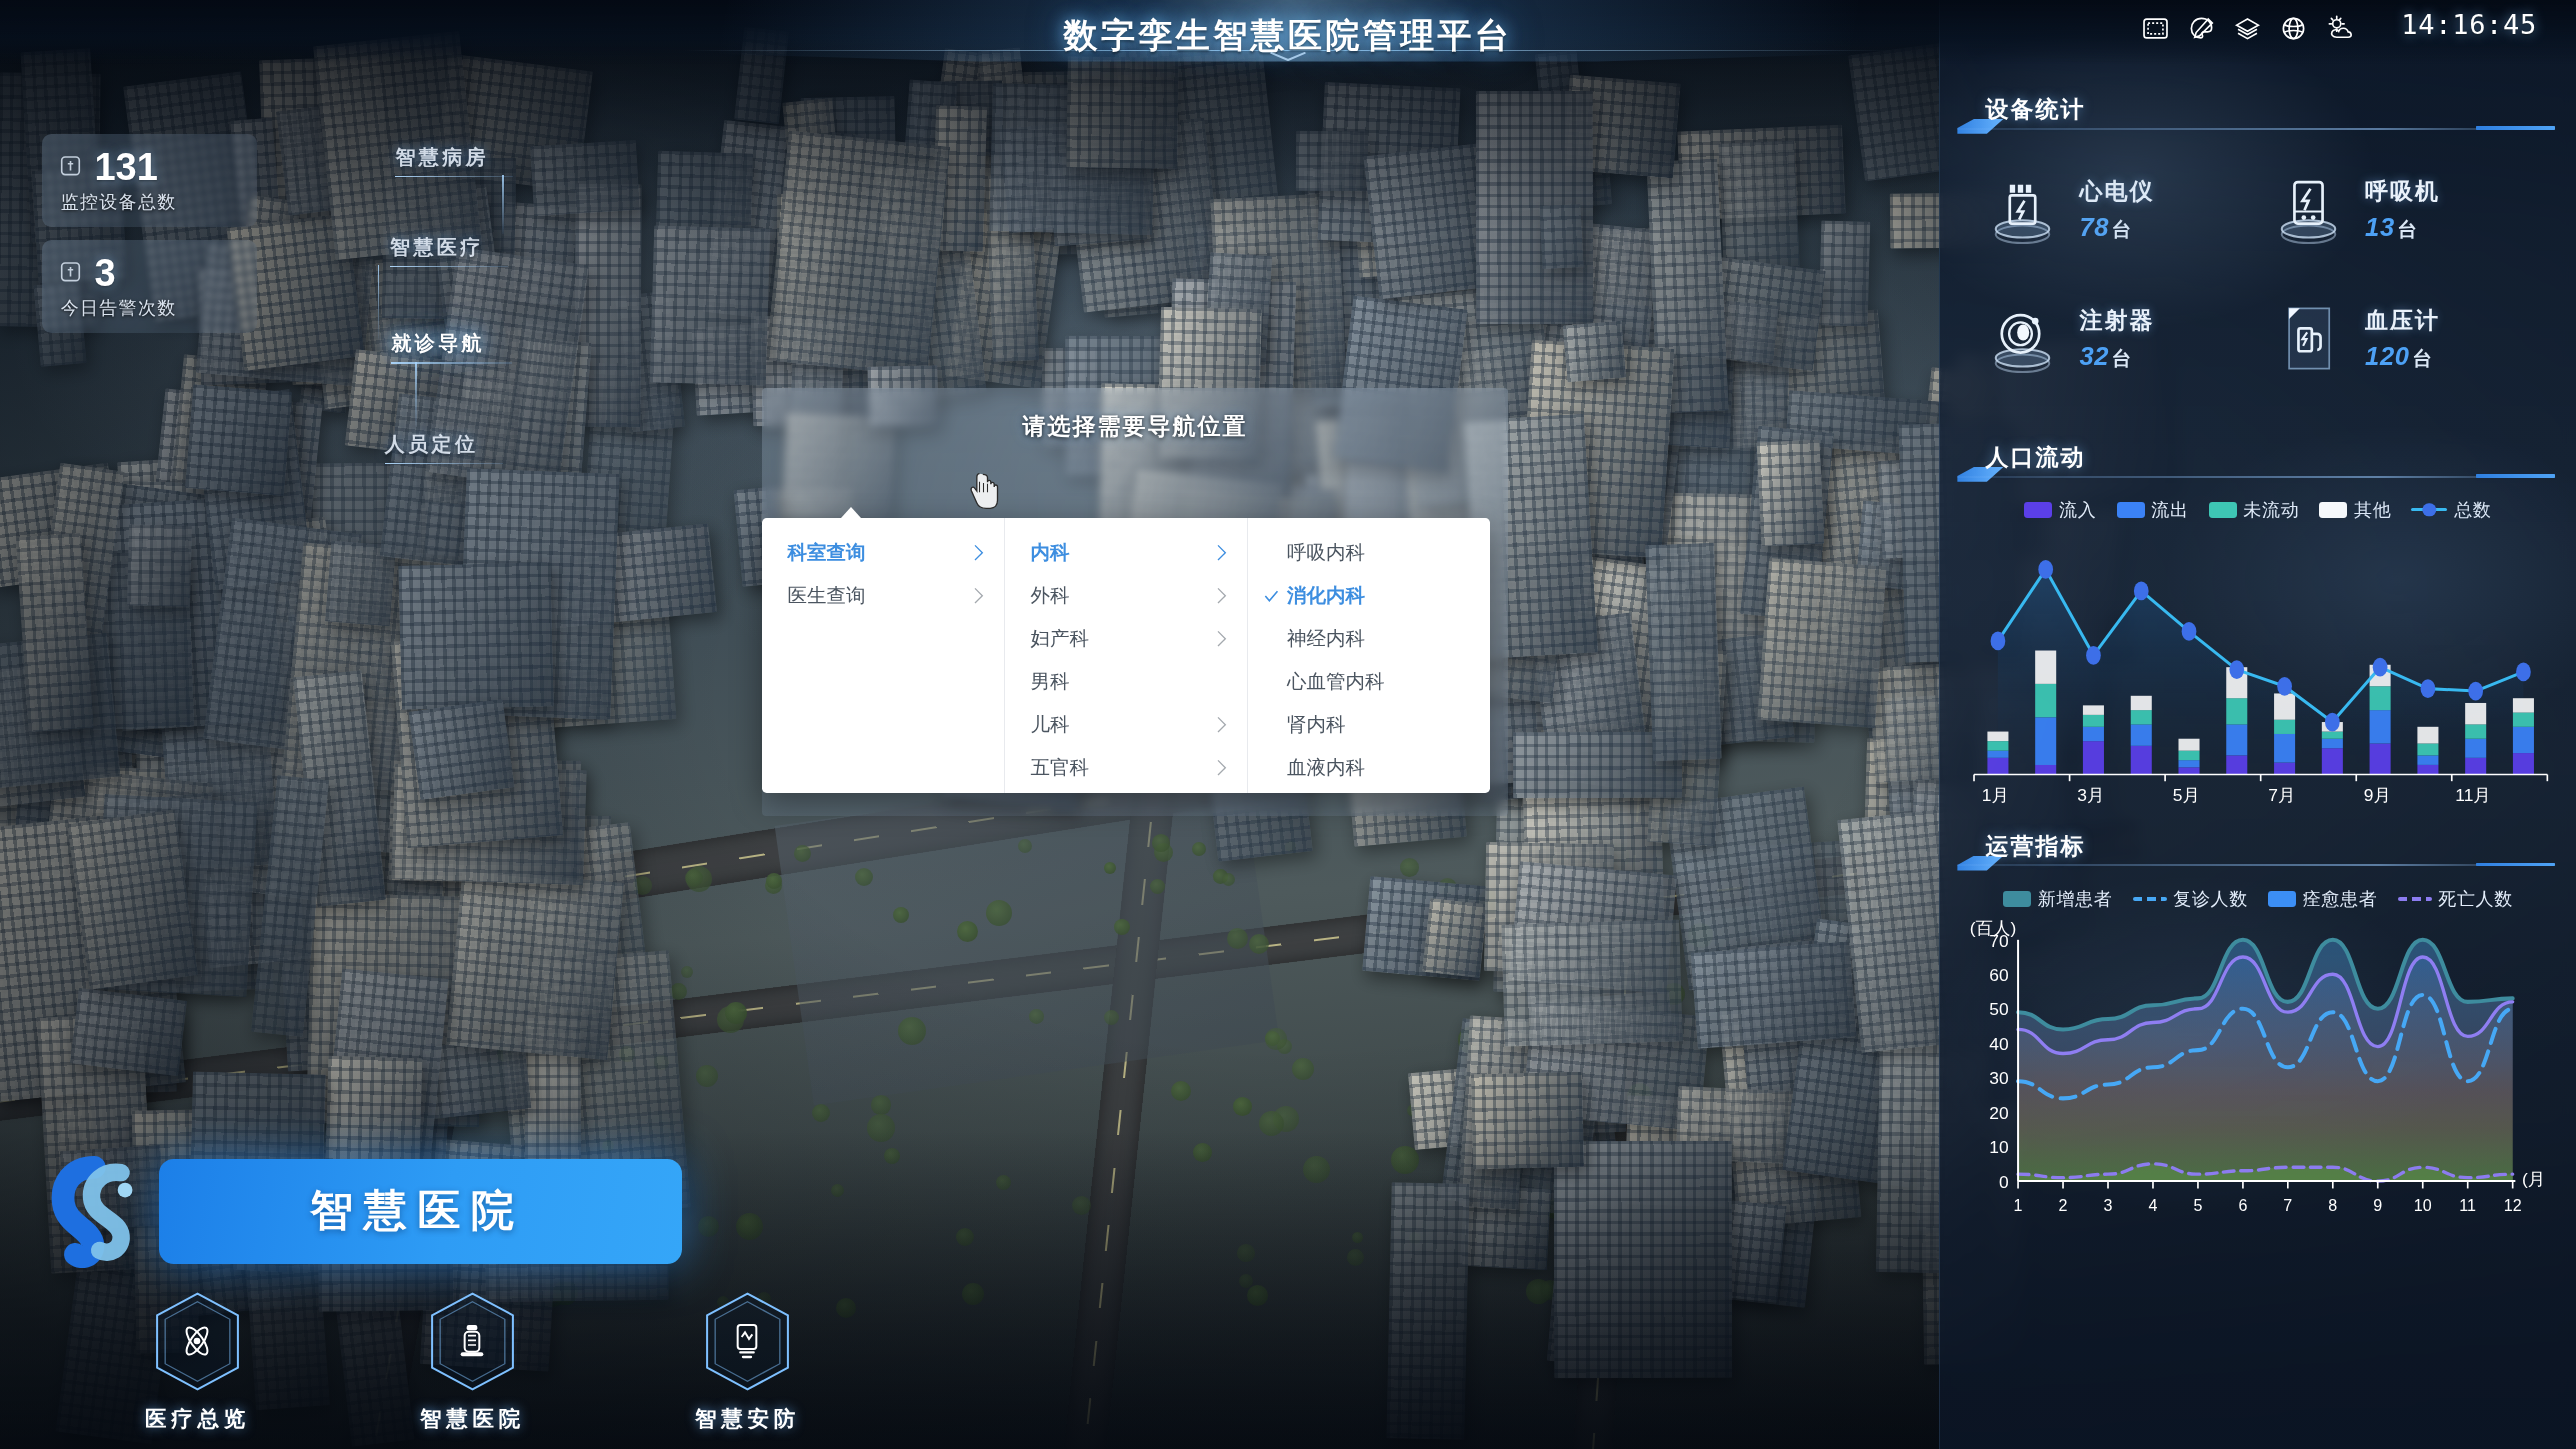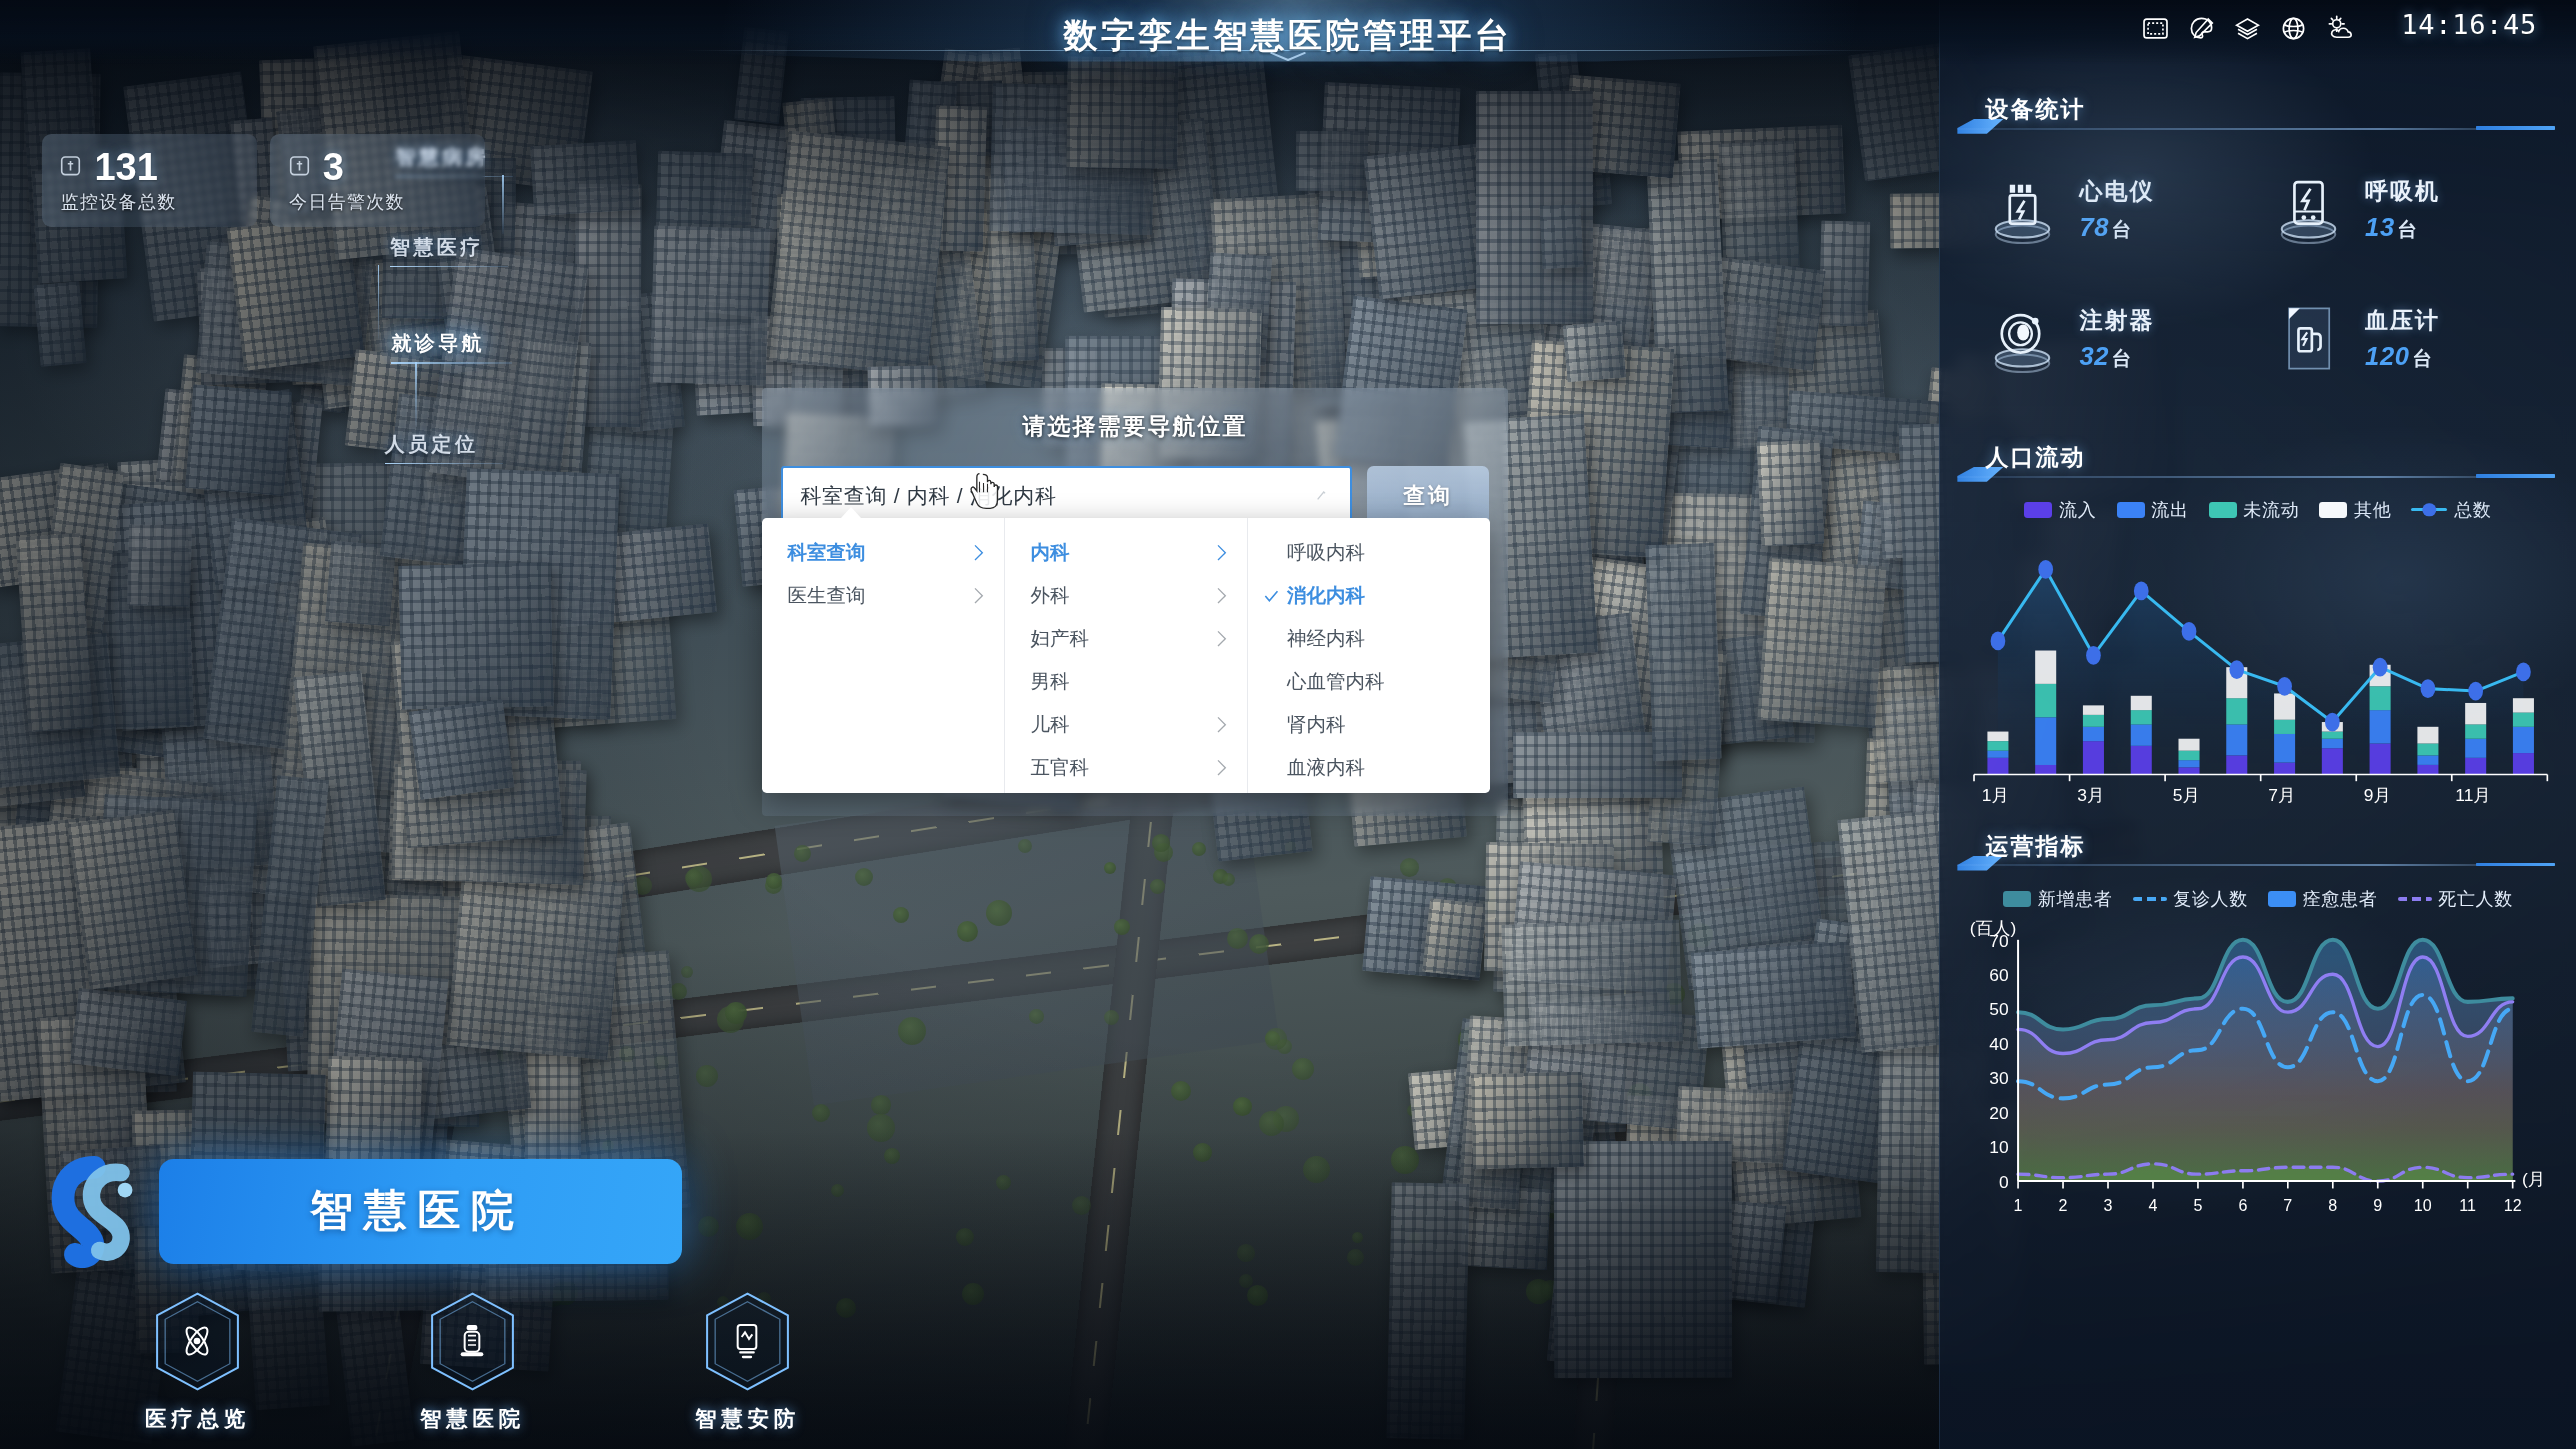--- a/index.html
+++ b/index.html
@@ -78,21 +78,21 @@
   }
   .topbar-icons svg { display:block; }
   .clock {
     position: absolute; right: 39px; top: 9.4px; z-index: 45;
     font-size: 27px; color: #ffffff; letter-spacing: 0.7px;
     font-family: "DejaVu Sans Mono", monospace;
     text-shadow: 0 0 12px rgba(140,200,255,.7), 0 1.3px 2px rgba(0,0,0,.8);
   }
 
   
-  .stat-cards { position: absolute; left: 42px; top: 134px; z-index: 30; display:flex; flex-direction:row; gap: 13.4px; }
+  .stat-cards { position: absolute; left: 42px; top: 134px; z-index: 30; display:flex; flex-direction:column; gap: 13.4px; }
   .stat-card {
     width: 215px; height: 93px;
     background: linear-gradient(135deg, rgba(160,190,220,.24), rgba(120,150,190,.10));
     border-radius: 9.4px;
     backdrop-filter: blur(2px);
     padding: 14.8px 17.4px;
     display:flex; flex-direction:column; justify-content:center; gap: 4px;
   }
   .stat-top { display:flex; align-items:center; gap: 12px; }
   .stat-ic { width: 23px; height: 23px; opacity:.85; flex: none; }
@@ -867,29 +867,20 @@
           <path d="M20 47 H40 M24 54 H36" stroke="#fff" stroke-width="3.5" stroke-linecap="round"></path>
         </svg>
       </div>
       <div class="nav-label">智慧安防</div>
     </div>
   </div>
 
   <div class="modal">
     <div class="modal-panel"></div>
     <div class="modal-title">请选择需要导航位置</div>
-    <div class="modal-row">
-      <div class="search-box">
-        <span class="search-value">科室查询 / 内科 / 消化内科</span>
-        <svg class="search-caret" viewBox="0 0 26 26">
-          <path d="M4 18 L13 7 L15 9" fill="none" stroke="#8a96a3" stroke-width="2"></path>
-        </svg>
-      </div>
-      <div class="query-btn">查询</div>
-    </div>
 
     <svg class="cursor-hand" viewBox="0 0 46 60">
       <path d="M14 4 C11 4 10 7 10 10 L10 30 L7 26 C4 22 0 25 2 30 L10 48 C13 55 18 56 24 56 L30 56 C37 56 41 51 41 44 L41 24 C41 20 36 20 36 24 L36 20 C36 16 31 16 31 20 L31 17 C31 13 26 13 26 17 L26 10 C26 6 22 5 19 5" fill="rgba(255,255,255,.88)" stroke="#2a2a2a" stroke-width="2"></path>
       <path d="M14 16 L14 32 M20 18 L20 32 M26 19 L26 32" stroke="#2a2a2a" stroke-width="1.6"></path>
     </svg>
 
     <div class="cascader-arrow"></div>
     <div class="cascader">
       <div class="casc-col first">
         <div class="casc-item active">

